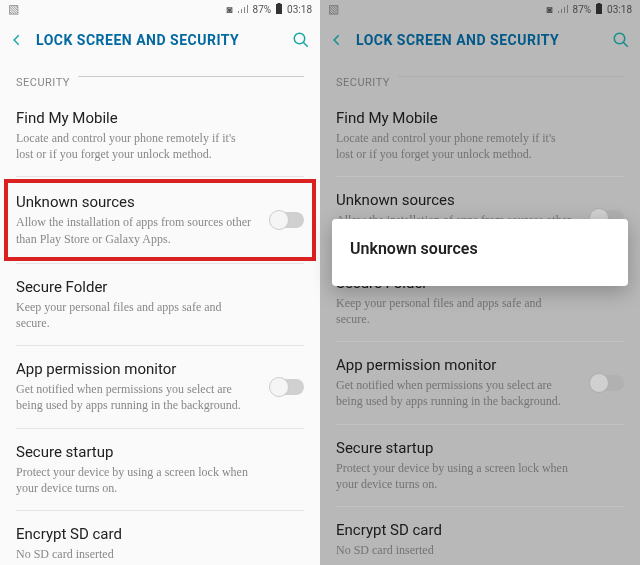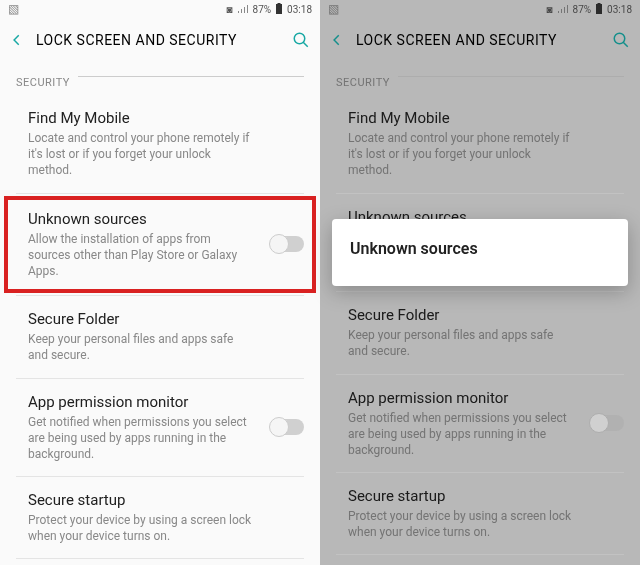--- a/index.html
+++ b/index.html
@@ -39,24 +39,24 @@
     .header {
       height: 44px;
       display: flex;
       align-items: center;
       padding: 0 10px;
       background: #fafafa;
       gap: 12px;
     }
     .back { color: #18a8a4; font-size: 20px; }
     .title {
-      font-weight: 400;
+      font-weight: 700;
       font-size: 14px;
       letter-spacing: 0.5px;
-      color: #000000;
+      color: #0369a1;
       flex: 1;
     }
     .search { color: #18a8a4; }
     .content {
       flex: 1;
       overflow: hidden;
       padding: 0 16px;
       background: #fafafa;
     }
     .section-header {
@@ -69,32 +69,32 @@
     }
     .section-header .line {
       flex: 1;
       height: 1px;
       background: #ccc;
       margin-left: 8px;
     }
     .item {
       padding: 12px 0;
       position: relative;
-      margin-left: 12px;
     }
     .item-title {
       font-size: 15px;
       color: #212121;
       margin-bottom: 3px;
     }
     .item-desc {
       font-size: 12px;
       color: #888;
       line-height: 1.35;
       padding-right: 48px;
+      font-family: Liberation Serif, serif;
     }
     .divider {
       height: 1px;
       background: #e4e4e4;
       margin: 2px 0;
     }
     .toggle {
       position: absolute;
       right: 0;
       top: 50%;

